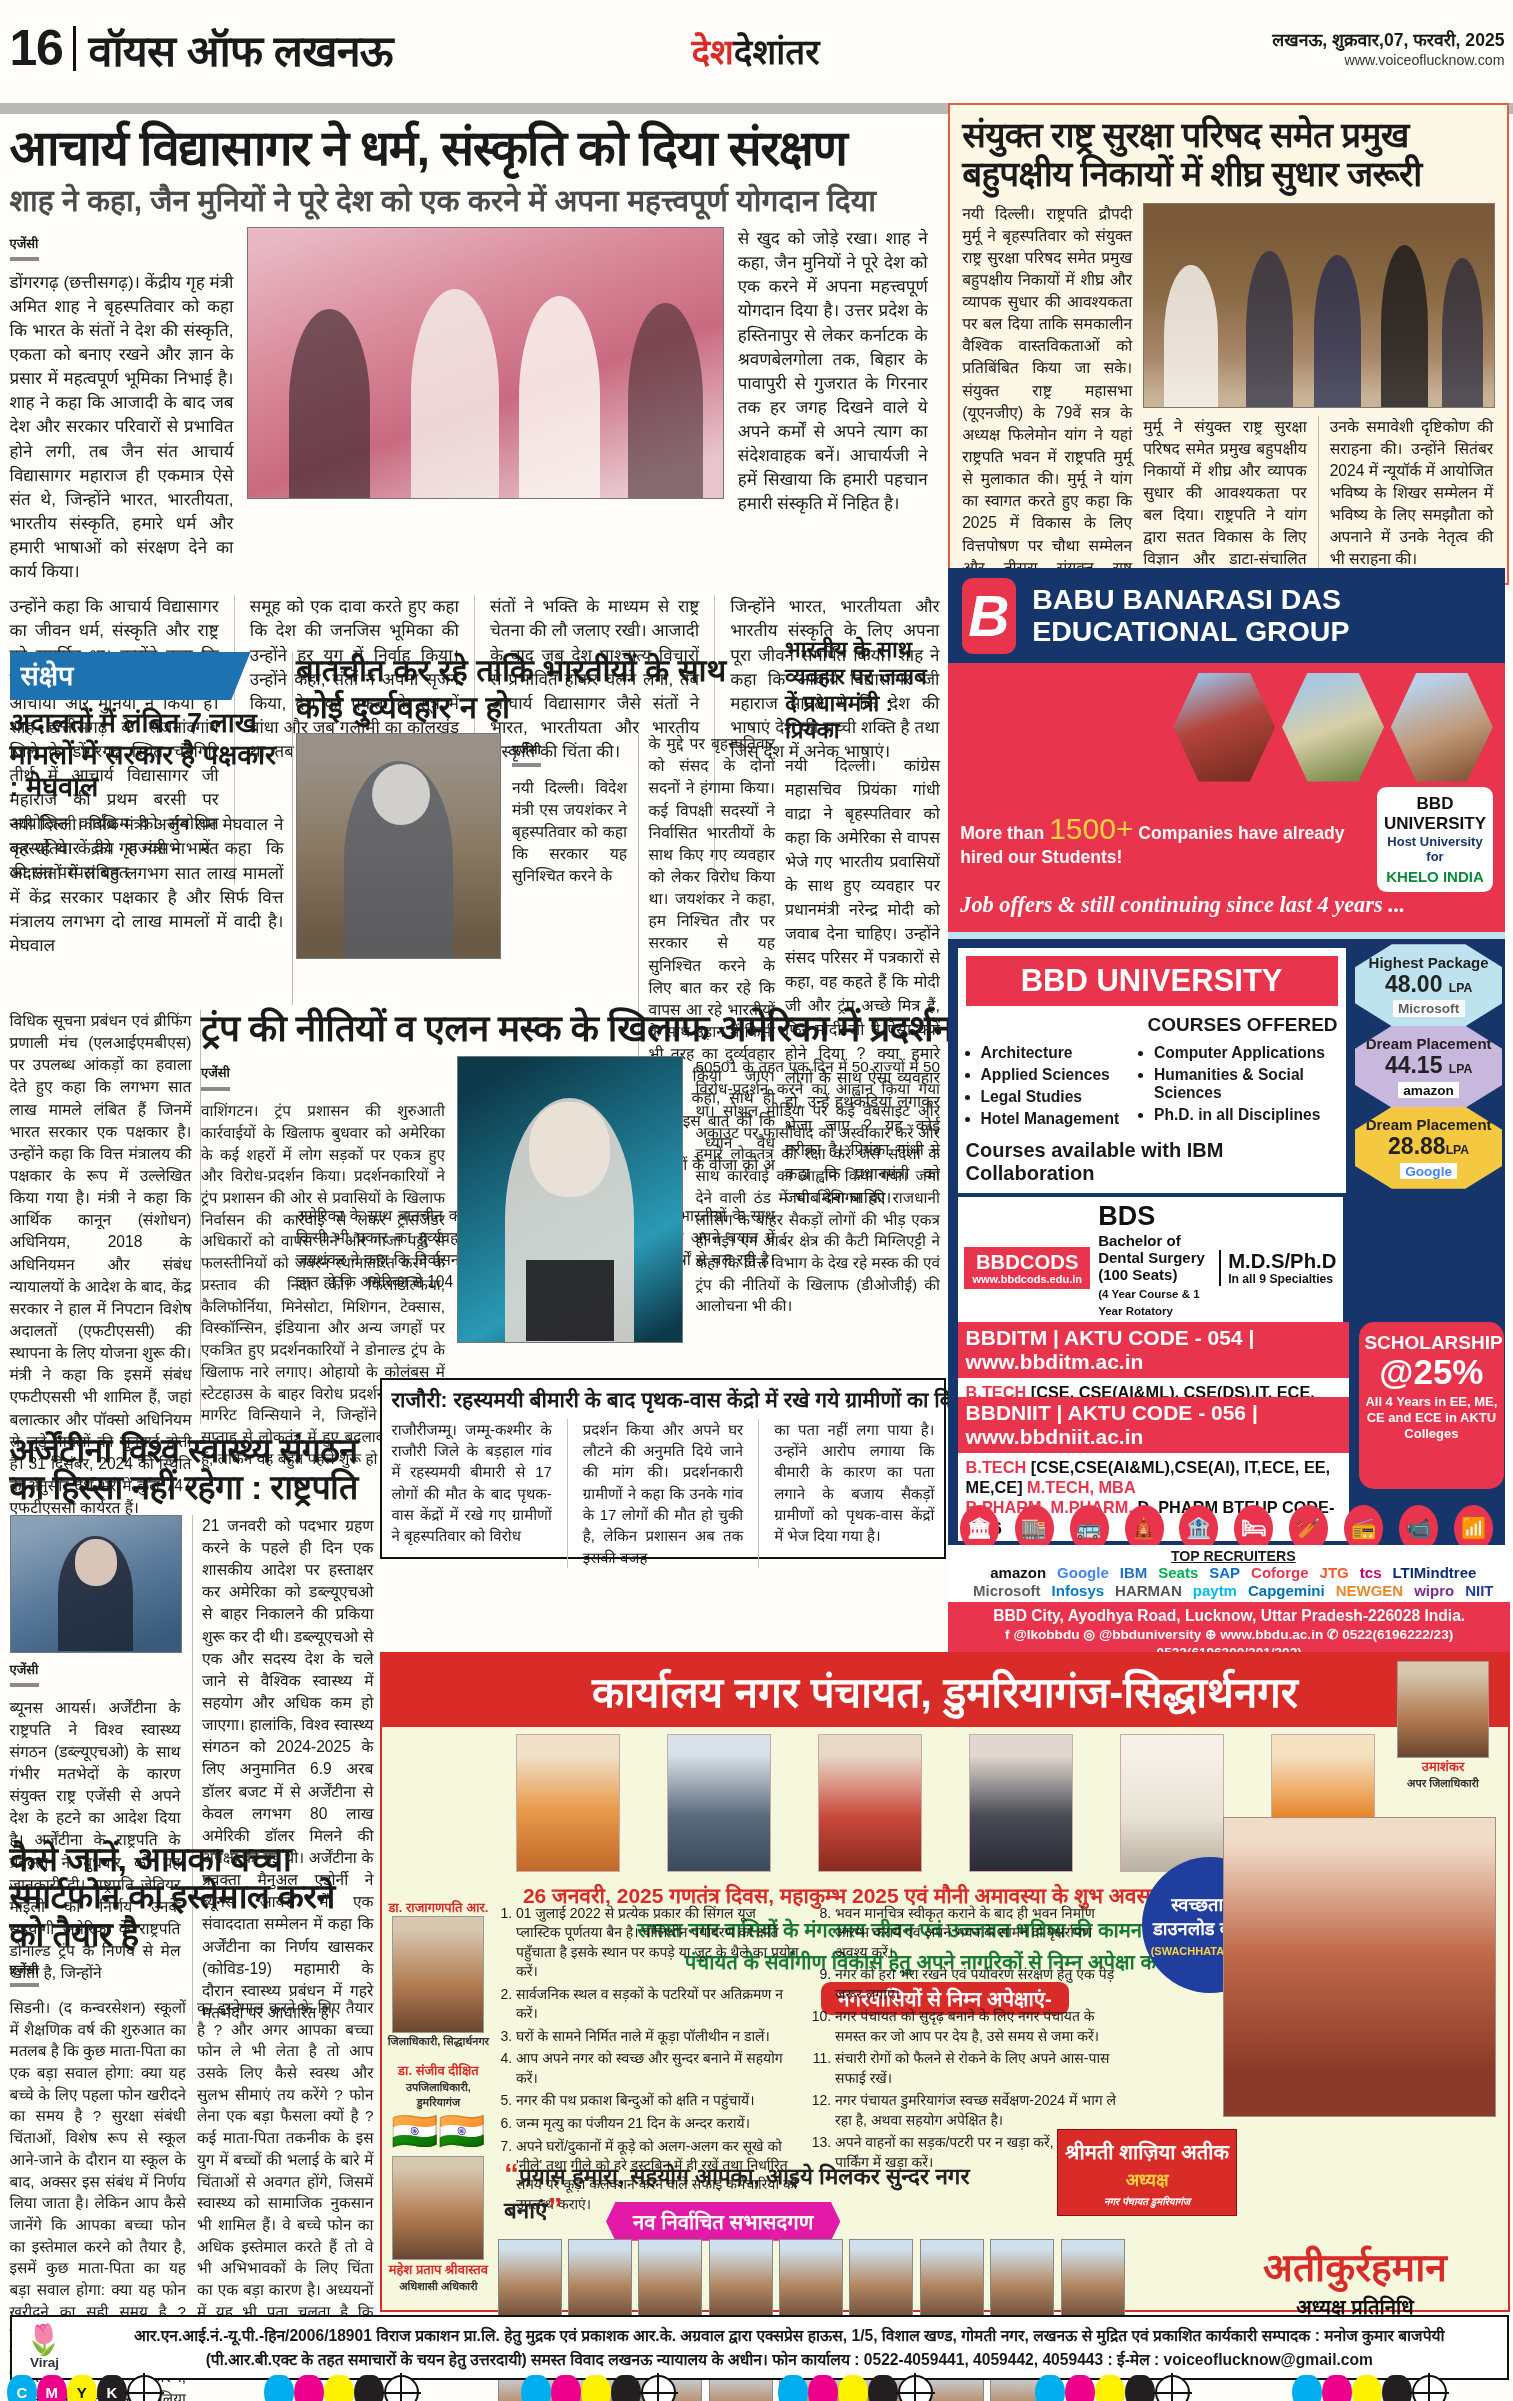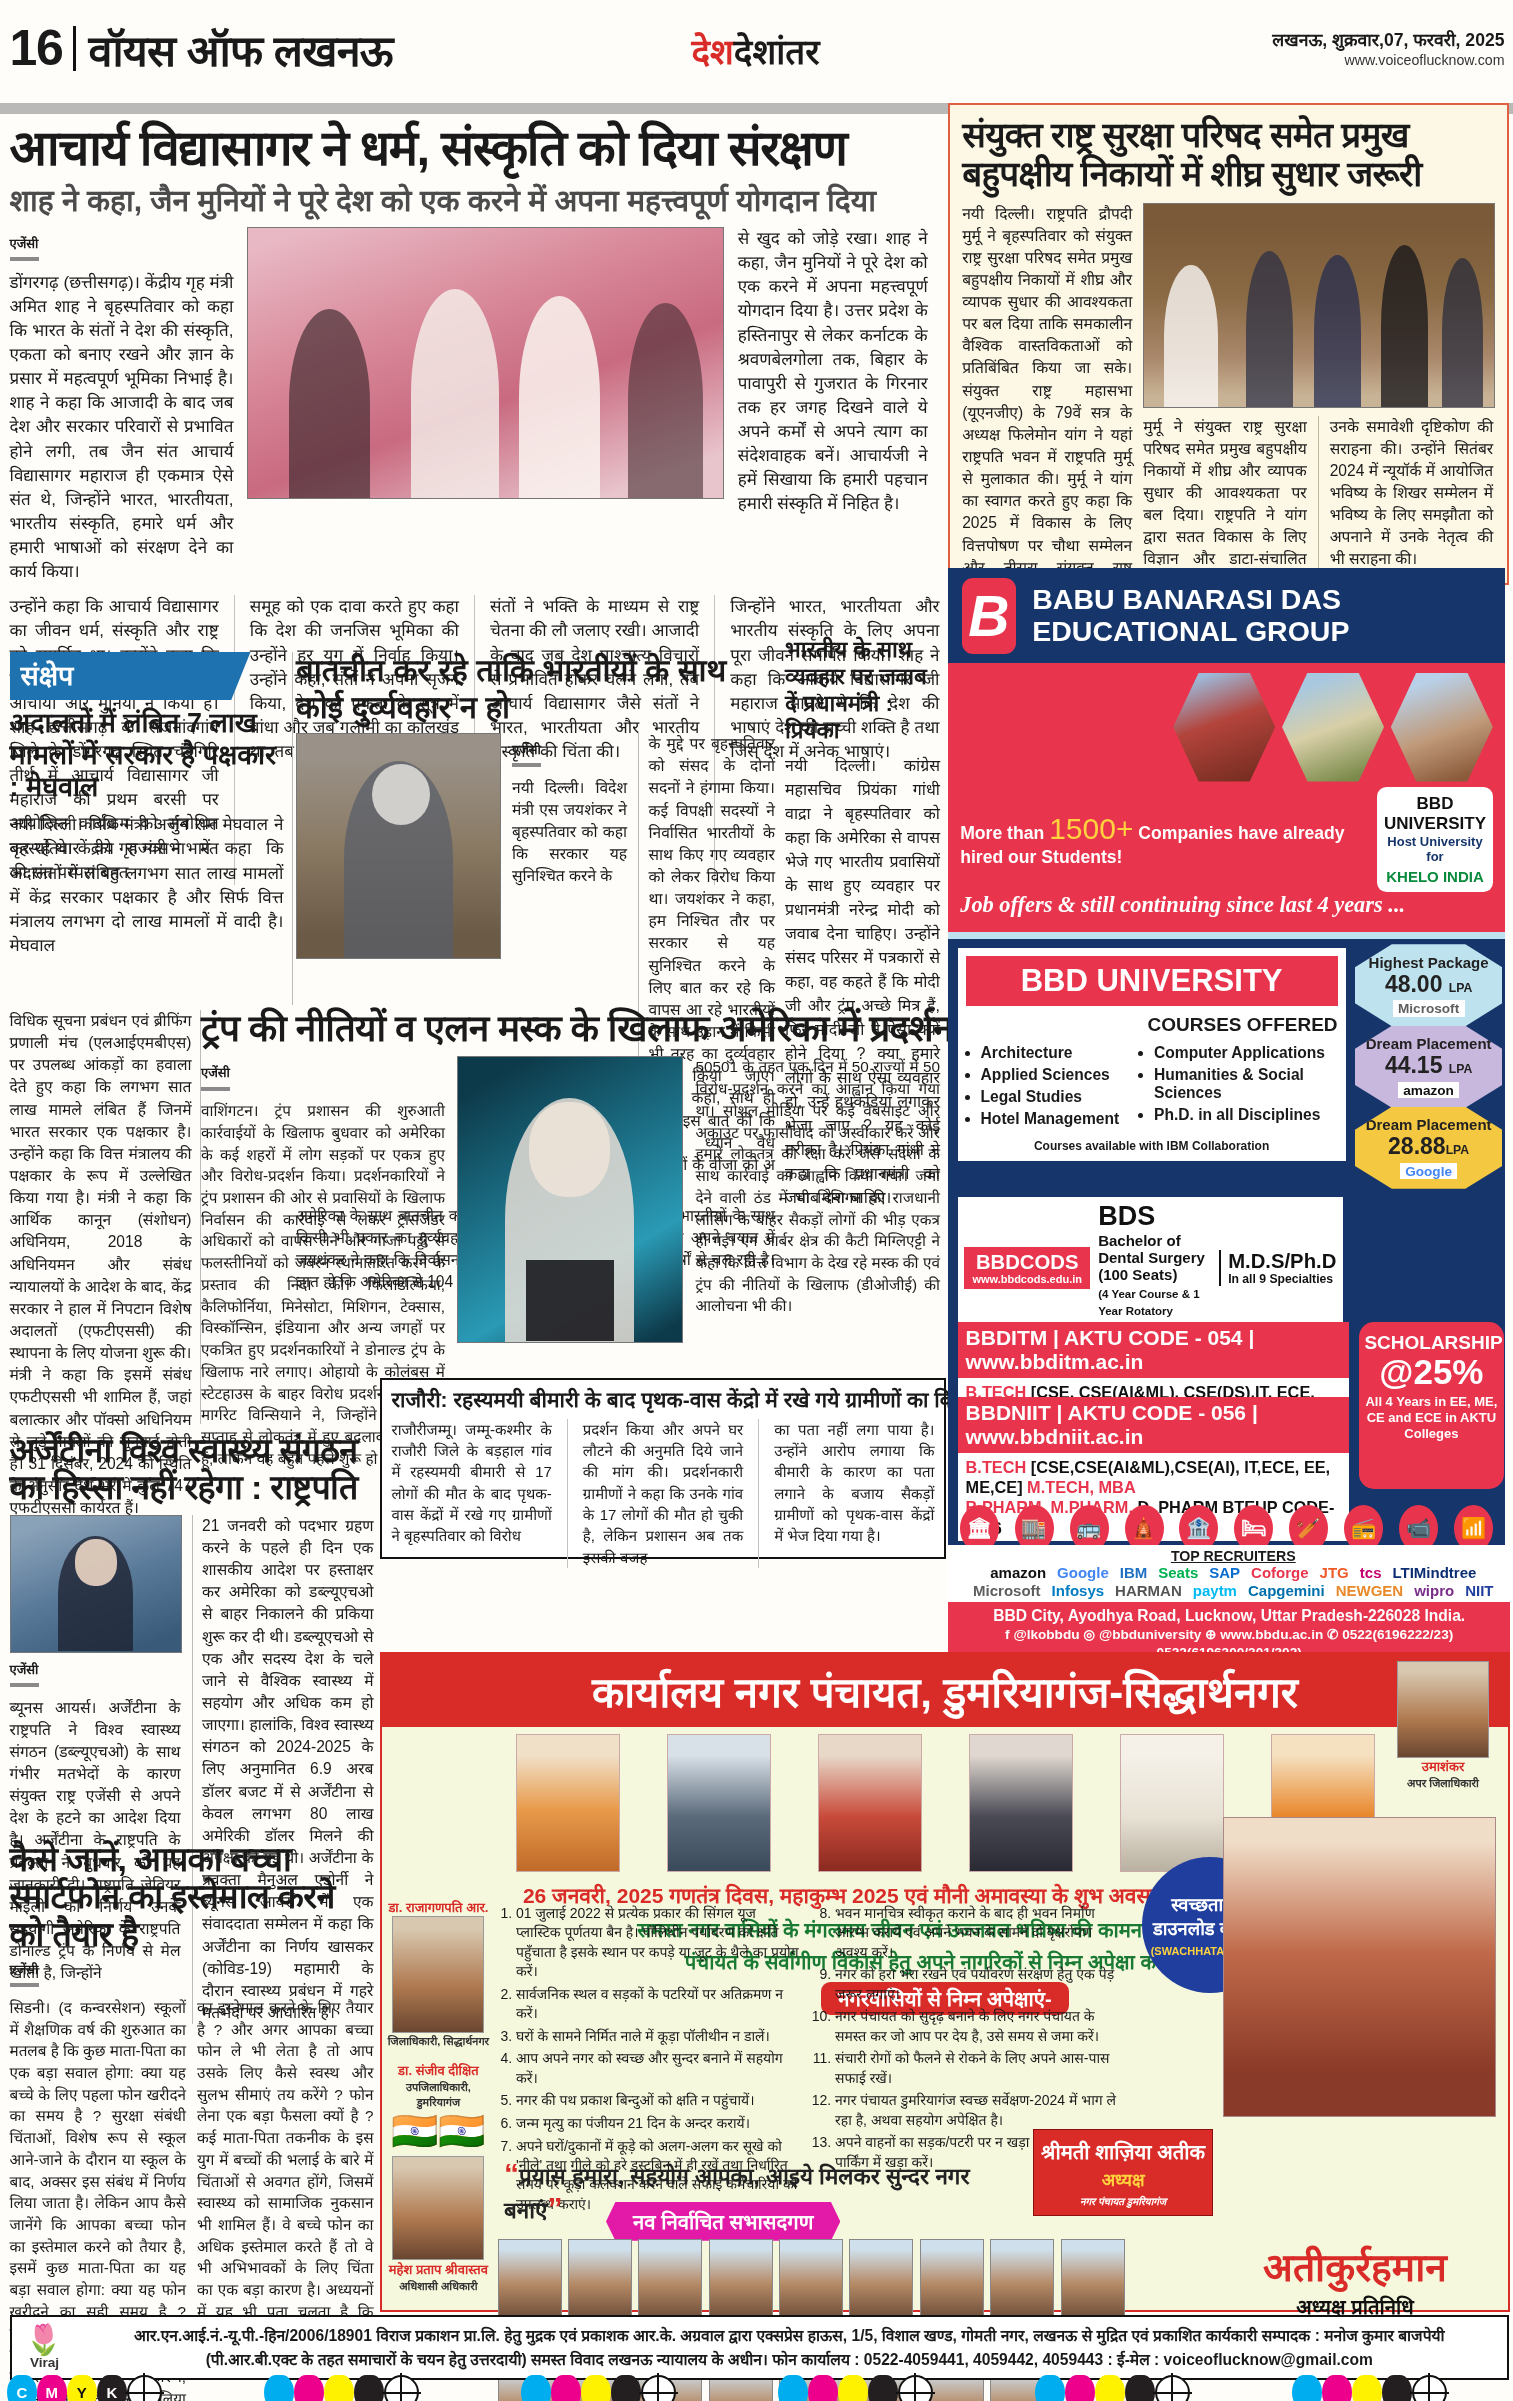--- a/index.html
+++ b/index.html
@@ -51,21 +51,21 @@
   .khelocard .t1{font-size:17px;font-weight:800;}
   .khelocard .t2{font-size:13px;font-weight:bold;color:#16356b;}
   .khelocard .t3{font-size:15px;font-weight:800;color:#0a8a3c;margin-top:4.1px;}
   .ltblue{background:#bfe3ee;}
   .unicard{background:#fff;padding:8.1px;}
   .unibanner{background:#e8354d;color:#fff;font-size:31px;font-weight:800;text-align:center;padding:6.8px 0;}
   .coursesh{font-size:19px;font-weight:800;text-align:right;margin:8.1px 0;}
   .course-cols{display:flex;gap:5.4px;font-size:15.6px;font-weight:bold;}
   .course-cols ul{margin:0;padding-left:15px;list-style:disc;}
   .course-cols li{margin-bottom:4.1px;}
-  .ibmline{font-size:12px;font-weight:800;text-align:center;margin-top:6.8px;}
+  .ibmline{font-size:20px;font-weight:800;text-align:left;margin-top:6.8px;}
   .pkghex{clip-path:polygon(25% 0,75% 0,100% 28%,100% 72%,75% 100%,25% 100%,0 72%,0 28%);text-align:center;padding:9.5px 4.1px;color:#222;}
   .pkghex .l1{font-size:15px;font-weight:800;}
   .pkghex .l2{font-size:23px;font-weight:800;}
   .pkghex .l2 small{font-size:12.2px;}
   .pkghex .brand{font-size:13.6px;font-weight:800;background:#fff;display:inline-block;padding:0.7px 5.4px;margin-top:2.7px;}
   .bdsrow{background:#fff;display:flex;align-items:center;gap:8.1px;padding:4.1px 6.8px;}
   .bdsred{background:#e8354d;color:#fff;text-align:center;font-weight:800;font-size:20.3px;padding:4.1px 8.1px;line-height:1.1;}
   .bdsred small{display:block;font-size:11px;font-weight:bold;}
   .bdsmid{font-size:15px;font-weight:800;color:#111;line-height:1.15;}
   .bdsmid .bds{font-size:27px;}
@@ -100,21 +100,21 @@
   .numlist li{margin-bottom:3.4px;}
   .offcard{text-align:center;}
   .offcard .ph{width:90px;height:115px;margin:0 auto;background:linear-gradient(180deg,#d8c8b0 10%,#b07a50 60%,#6a4630);border:0.7px solid #999;}
   .offcard .nm{color:#d92b27;font-size:13px;font-weight:800;line-height:1.15;margin-top:2.7px;}
   .offcard .ds{color:#333;font-size:11px;font-weight:bold;}
   .swachhcircle{background:#1f3e9e;border-radius:50%;color:#fff;text-align:center;display:flex;flex-direction:column;justify-content:center;font-weight:800;}
   .swachhcircle .a{font-size:18.3px;line-height:1.3;}
   .swachhcircle .b2{color:#ffd23e;font-size:11px;margin-top:4.1px;}
   .quoteline{font-size:22.4px;font-weight:800;color:#222;}
   .quoteline .q{color:#d92b27;font-size:30px;}
-  .shaziabox{background:#d92b27;color:#fff;text-align:center;border:1.4px solid #8a0f0f;padding:6.8px 4.1px;}
+  .shaziabox{background:#d92b27;color:#fff;text-align:center;border:1.4px solid #8a0f0f;padding:6.8px 4.1px;margin-left:24px;}
   .shaziabox .n{font-size:20.3px;font-weight:800;}
   .shaziabox .p{color:#ffd23e;font-size:17.6px;font-weight:800;margin:2.7px 0;}
   .shaziabox .o{font-size:10px;font-weight:bold;font-style:italic;}
   .pinkbanner{background:#e31aa8;color:#fff;font-size:20.3px;font-weight:800;text-align:center;clip-path:polygon(4% 0,96% 0,100% 50%,96% 100%,4% 100%,0 50%);padding:5.4px 27px;display:inline-block;}
   .wards{display:flex;flex-wrap:wrap;gap:5.4px;justify-content:flex-start;}
   .ward{width:65px;text-align:center;}
   .ward .wph{width:62px;height:80px;background:linear-gradient(180deg,#cfe0ec 12%,#b58a66 55%,#6a4a36);border:0.7px solid #888;margin:0 auto;}
   .ward .wnm{font-size:9.2px;font-weight:bold;color:#222;line-height:1.15;margin-top:2px;}
   .bigman{background:linear-gradient(180deg,#f0ddc8 8%,#c06a4a 45%,#8a3a28 85%);border:0.7px solid #a88;}
   .atikname{color:#d92b27;font-size:39px;font-weight:800;text-align:center;}

